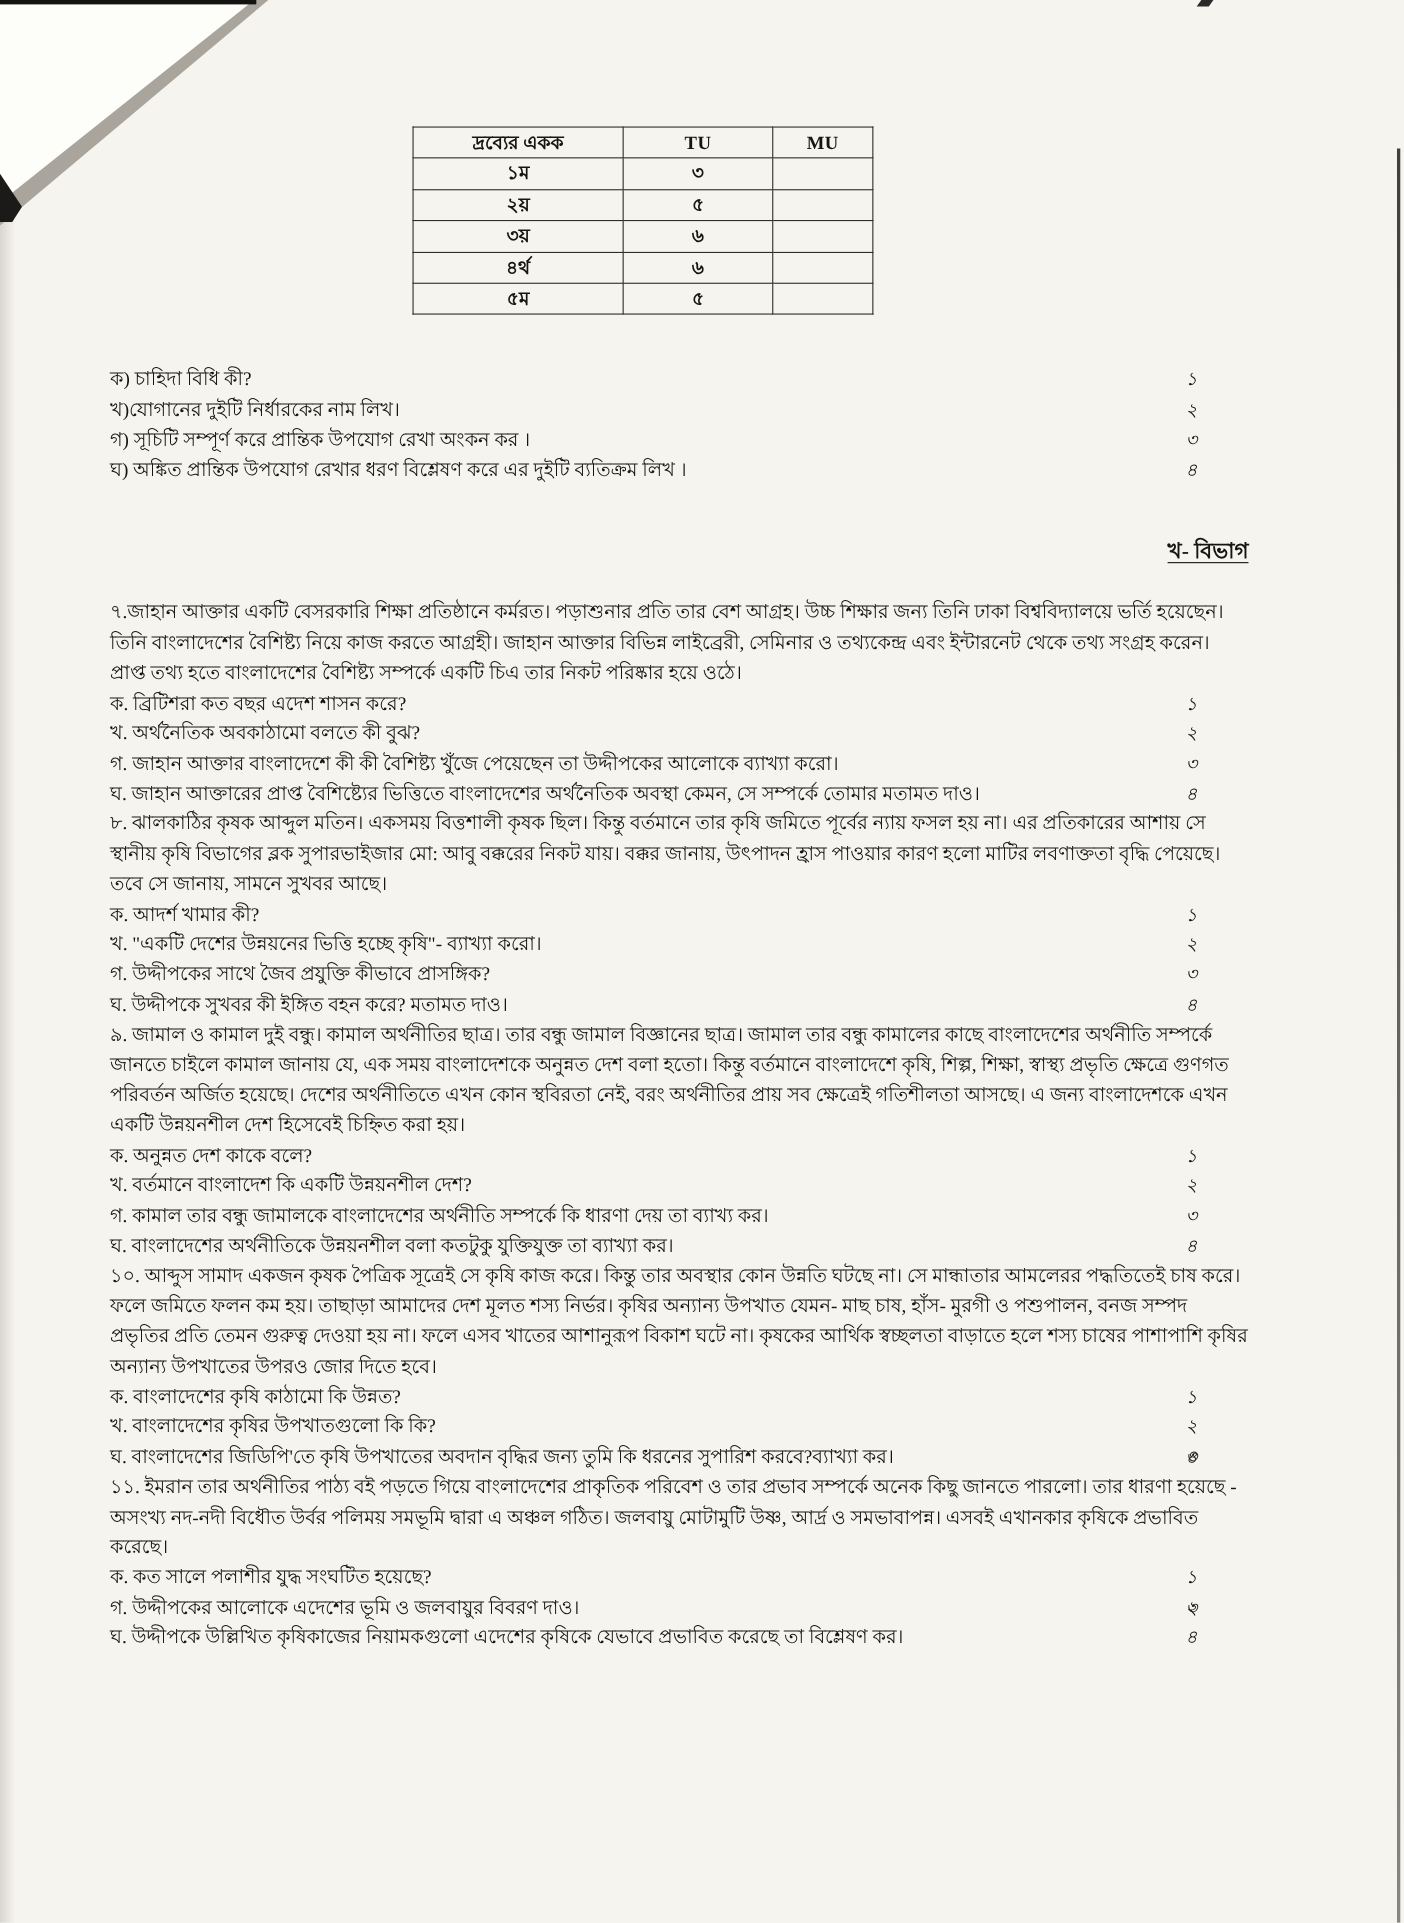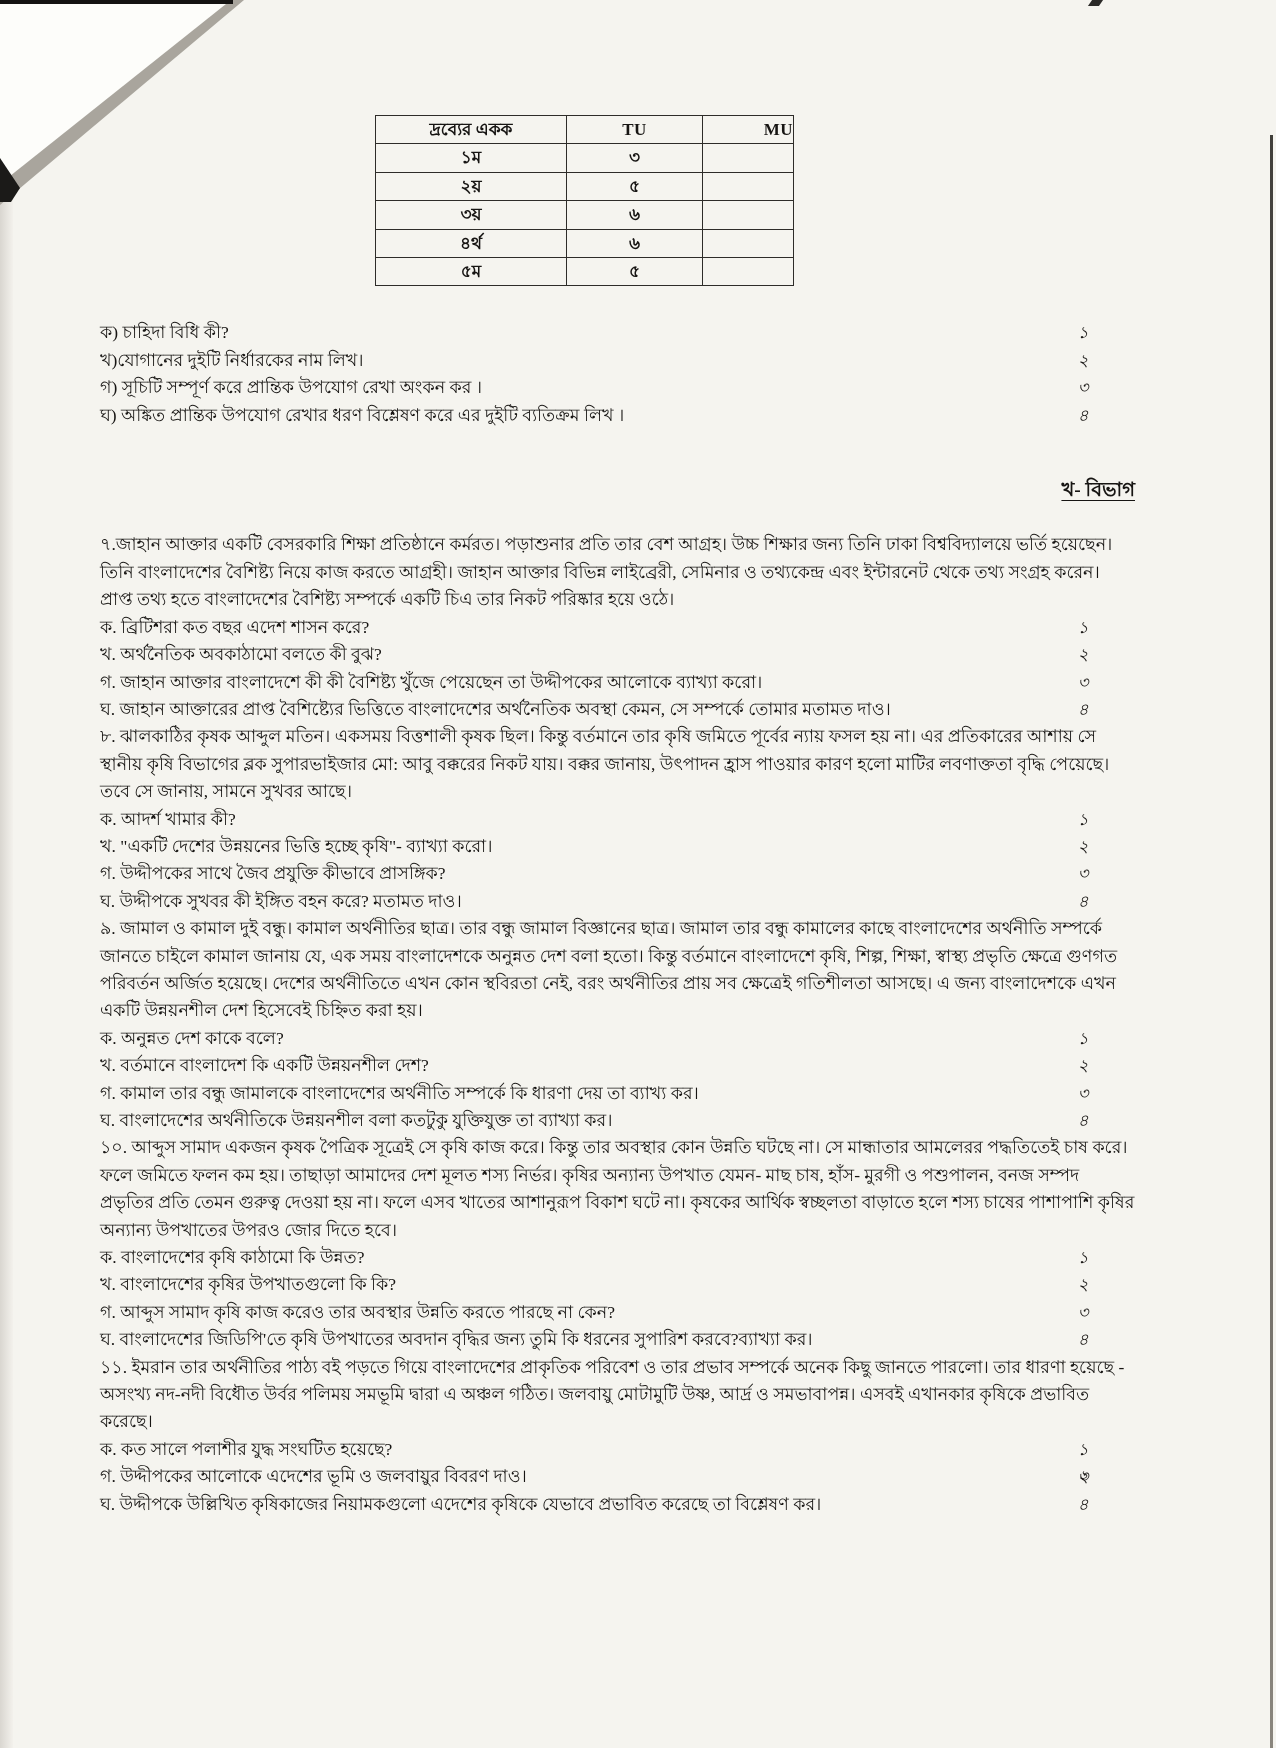--- a/index.html
+++ b/index.html
@@ -68,28 +68,28 @@
   .utility-table th, .utility-table td {
     border: 1.6px solid #2e2c29;
     text-align: center;
     padding: 0;
     height: 27px;
     font-size: 17px;
     font-weight: bold;
   }
   .utility-table .col-unit  { width: 190px; }
   .utility-table .col-tu    { width: 135px; }
-  .utility-table .col-mu    { width: 90px; text-align: right;  }
+  .utility-table .col-mu    { width: 90px;  }
   .latin-head {
     font-family: "Liberation Serif", serif;
     font-size: 21px;
     letter-spacing: 0.5px;
   }
 
-  .q6-subs { margin-top: 33px; }
+  .q6-subs { margin-top: 45px; }
 
   .sub { position: relative; padding-right: 130px; margin: 0; }
   .mark {
     position: absolute; left: 966px; top: 0; width: 34px;
     text-align: center;
     font-style: italic;
     font-size: 16.5px;
     color: #1c1a18;
   }
 
@@ -248,21 +248,20 @@
     <p class="intro">১০. আব্দুস সামাদ একজন কৃষক পৈত্রিক সূত্রেই সে কৃষি কাজ করে। কিন্তু তার অবস্থার কোন উন্নতি ঘটছে না। সে মান্ধাতার আমলেরর পদ্ধতিতেই চাষ করে। ফলে জমিতে ফলন কম হয়। তাছাড়া আমাদের দেশ মূলত শস্য নির্ভর। কৃষির অন্যান্য উপখাত যেমন- মাছ চাষ, হাঁস- মুরগী ও পশুপালন, বনজ সম্পদ প্রভৃতির প্রতি তেমন গুরুত্ব দেওয়া হয় না।  ফলে এসব খাতের আশানুরূপ বিকাশ ঘটে না। কৃষকের আর্থিক স্বচ্ছলতা বাড়াতে হলে শস্য চাষের পাশাপাশি কৃষির অন্যান্য উপখাতের উপরও জোর দিতে হবে।</p>
     <div class="sub">
       <span>ক. বাংলাদেশের কৃষি কাঠামো কি উন্নত?</span>
       <span class="mark">১</span>
     </div>
     <div class="sub">
       <span>খ. বাংলাদেশের কৃষির উপখাতগুলো কি কি?</span>
       <span class="mark">২</span>
     </div>
     <div class="sub">
-      <span>গ. আব্দুস সামাদ কৃষি কাজ করেও তার অবস্থার উন্নতি করতে পারছে না কেন?</span>
       <span class="mark">৩</span>
     </div>
     <div class="sub">
       <span>ঘ. বাংলাদেশের জিডিপি'তে কৃষি উপখাতের অবদান বৃদ্ধির জন্য তুমি কি ধরনের সুপারিশ করবে?ব্যাখ্যা কর।</span>
       <span class="mark">৪</span>
     </div>
   </section>
 
   <section>
     <p class="intro">১১. ইমরান তার অর্থনীতির পাঠ্য বই পড়তে গিয়ে বাংলাদেশের প্রাকৃতিক পরিবেশ ও তার প্রভাব সম্পর্কে অনেক কিছু জানতে পারলো। তার ধারণা হয়েছে - অসংখ্য নদ-নদী বিধৌত উর্বর পলিময় সমভূমি দ্বারা এ অঞ্চল গঠিত। জলবায়ু মোটামুটি উষ্ণ, আর্দ্র ও সমভাবাপন্ন। এসবই এখানকার কৃষিকে প্রভাবিত করেছে।</p>

